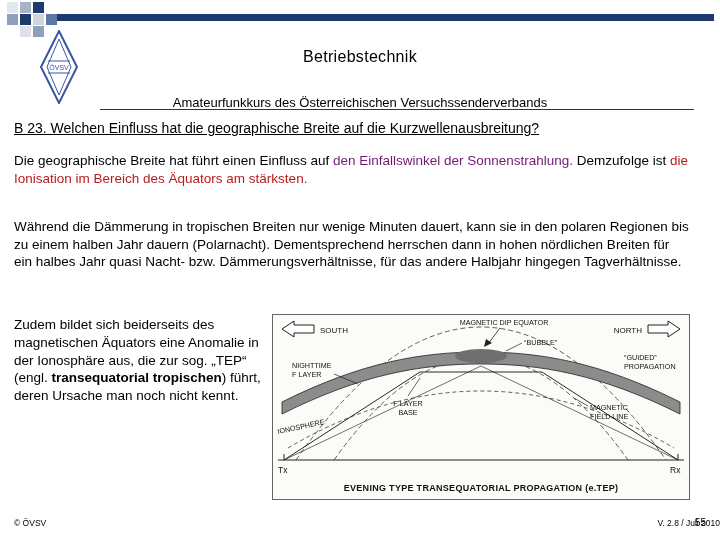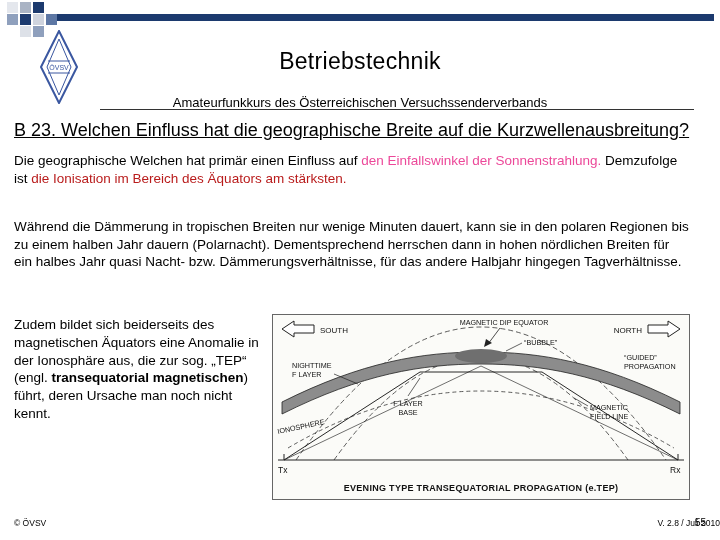--- a/index.html
+++ b/index.html
@@ -6,30 +6,30 @@
   .slide{
     position:relative;width:720px;height:540px;background:#ffffff;
     font-family:"Liberation Sans",sans-serif;color:#000;overflow:hidden;margin:0 auto;
   }
   
   .sq{position:absolute;width:11px;height:11px;}
   .top-bar{position:absolute;left:57px;top:14px;width:657px;height:7px;background:#1c3a6e;}
   
   .logo{position:absolute;left:40px;top:30px;width:38px;height:74px;}
   
-  .title{position:absolute;left:0;right:0;top:48px;text-align:center;font-size:23px;letter-spacing:.3px;}
+  .title{position:absolute;left:0;right:0;top:48px;text-align:center;font-size:16px;letter-spacing:.3px;}
   .subtitle{position:absolute;left:0;right:0;top:95px;text-align:center;font-size:13px;}
   .subtitle-rule{position:absolute;left:100px;right:26px;top:109px;border-top:1px solid #333;height:0;}
   
-  .heading{position:absolute;left:14px;top:120px;width:692px;font-size:18px;text-decoration:underline;}
+  .heading{position:absolute;left:14px;top:120px;width:692px;font-size:14px;text-decoration:underline;}
   .para{position:absolute;left:14px;width:676px;font-size:13.5px;line-height:1.3;}
   .para1{top:152px;}
   .para2{top:218px;}
   .col-left{position:absolute;left:14px;top:316px;width:248px;font-size:13.5px;line-height:1.32;}
-  .red{color:#ec4899;}
+  .red{color:#701a75;}
   .blue{color:#b91c1c;}
   .bold{font-weight:bold;}
   
   .diagram{position:absolute;left:272px;top:314px;width:418px;height:186px;}
   .diagram svg{display:block;width:100%;height:100%;font-family:"Liberation Sans",sans-serif;}
   
   .footer-copy{position:absolute;left:14px;bottom:12px;font-size:8.5px;}
   .footer-version{position:absolute;left:0;right:0;bottom:12px;text-align:right;font-size:8.5px;}
   .footer-page{position:absolute;right:14px;bottom:12px;font-size:10px;}
 </style>
@@ -60,25 +60,25 @@
       <text x="19" y="40" text-anchor="middle" font-size="7" fill="#3a57a0">ÖVSV</text>
     </svg>
   </div>
 
   <div class="title">Betriebstechnik</div>
   <div class="subtitle">Amateurfunkkurs des Österreichischen Versuchssenderverbands</div>
   <div class="subtitle-rule"></div>
 
   <div class="heading">B 23. Welchen Einfluss hat die geographische Breite auf die Kurzwellenausbreitung?</div>
 
-  <div class="para para1"><span>Die geographische Welchen hat primär einen Einfluss auf </span><span class="red">den Einfallswinkel der Sonnenstrahlung.</span><span> Demzufolge ist </span><span class="blue">die Ionisation im Bereich des Äquators am stärksten.</span></div>
+  <div class="para para1"><span>Die geographische Breite hat führt einen Einfluss auf </span><span class="red">den Einfallswinkel der Sonnenstrahlung.</span><span> Demzufolge ist </span><span class="blue">die Ionisation im Bereich des Äquators am stärksten.</span></div>
 
   <div class="para para2">Während die Dämmerung in tropischen Breiten nur wenige Minuten dauert, kann sie in den polaren Regionen bis zu einem halben Jahr dauern (Polarnacht). Dementsprechend herrschen dann in hohen nördlichen Breiten für ein halbes Jahr quasi Nacht- bzw. Dämmerungsverhältnisse, für das andere Halbjahr hingegen Tagverhältnisse.</div>
 
-  <div class="col-left"><span>Zudem bildet sich beiderseits des magnetischen Äquators eine Anomalie in der Ionosphäre aus, die zur sog. „TEP“ (engl. </span><span class="bold">transequatorial magnetischen</span><span>) führt, deren Ursache man noch nicht kennt.</span></div>
+  <div class="col-left"><span>Zudem bildet sich beiderseits des magnetischen Äquators eine Anomalie in der Ionosphäre aus, die zur sog. „TEP“ (engl. </span><span class="bold">transequatorial tropischen</span><span>) führt, deren Ursache man noch nicht kennt.</span></div>
 
   <div class="diagram">
     <svg viewBox="0 0 418 186">
       <rect x="0.5" y="0.5" width="417" height="185" fill="#fbfbf8" stroke="#666" stroke-width="1"></rect>
 
       <path d="M 24 146 Q 209 -120 394 146" fill="none" stroke="#333" stroke-width="0.8" stroke-dasharray="5,3"></path>
       <path d="M 62 146 Q 209 -60 356 146" fill="none" stroke="#333" stroke-width="0.8" stroke-dasharray="5,3"></path>
       <path d="M 16 134 Q 209 20 402 134" fill="none" stroke="#333" stroke-width="0.8" stroke-dasharray="4,3"></path>
 
       <path d="M 10 88 C 90 48, 150 38, 209 38 C 268 38, 328 48, 408 88 L 408 100 C 328 60, 268 50, 209 50 C 150 50, 90 60, 10 100 Z" fill="#8c8c8c" stroke="#222" stroke-width="0.8"></path>

